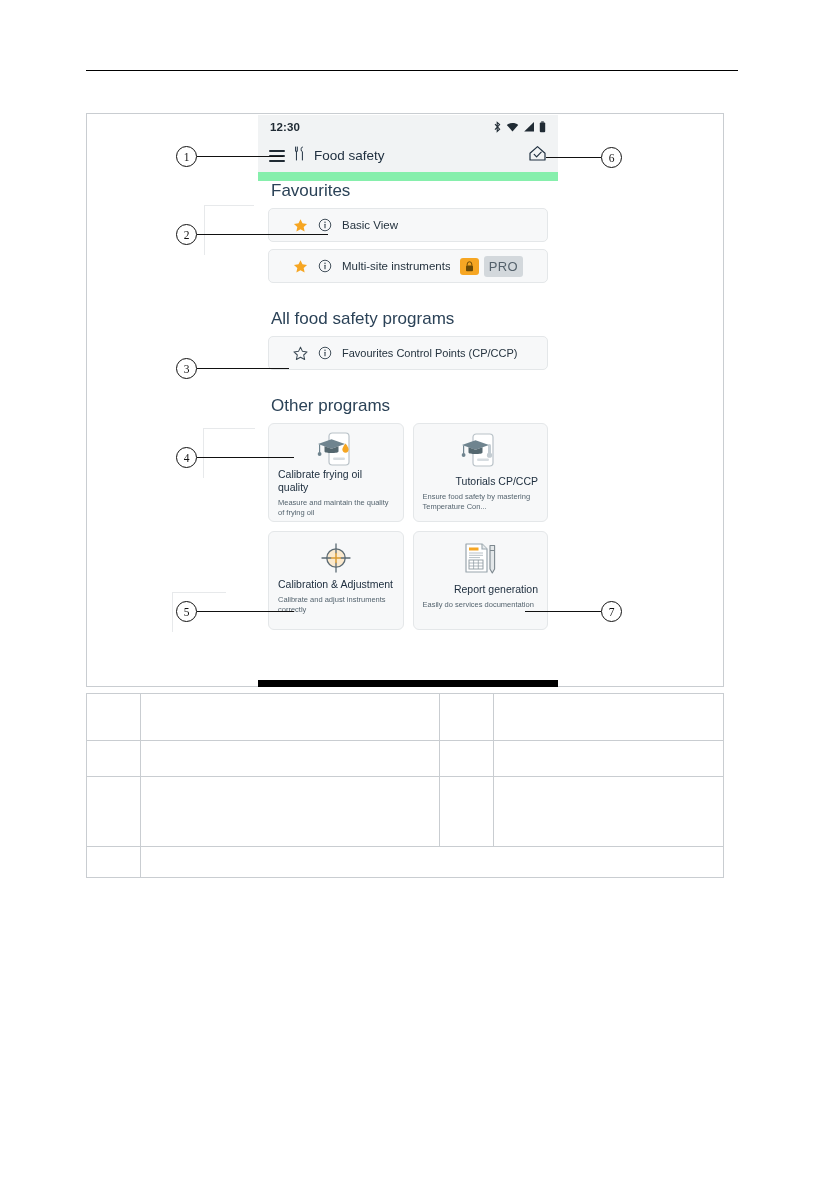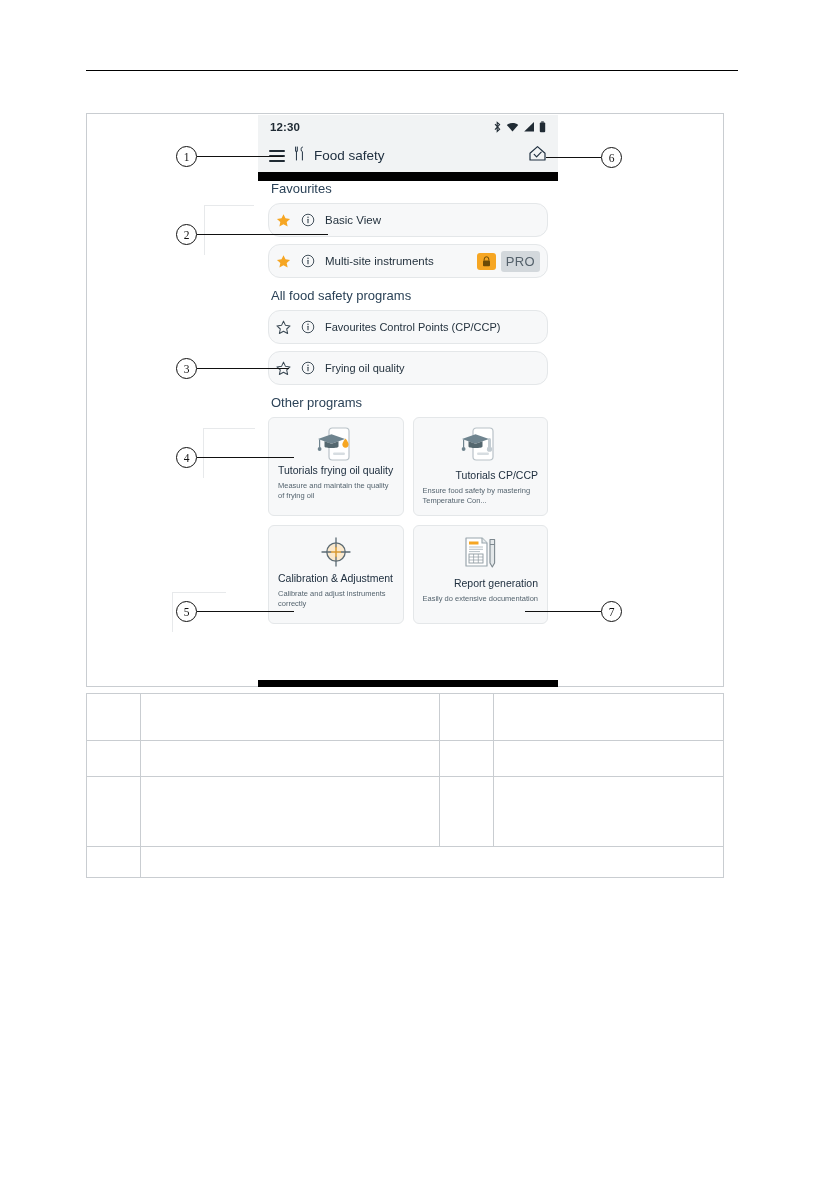--- a/index.html
+++ b/index.html
@@ -38,21 +38,21 @@
     background: #fff;
   }
 
   
   #phone-screen {
     position: absolute;
     left: 258px;
     top: 115px;
     width: 300px;
     height: 572px;
-    background: #000000;
+    background: #86efac;
     overflow: hidden;
   }
 
   .status-bar {
     height: 24px;
     background: #f1f3f4;
     display: flex;
     align-items: center;
     justify-content: space-between;
     padding: 0 12px;
@@ -98,35 +98,35 @@
   .app-bar-spacer { flex: 1; }
 
   .content {
     background: #ffffff;
     padding: 0 10px;
     box-sizing: border-box;
     height: calc(100% - 24px - 33px - 16px);
   }
 
   .section-title {
-    font-size: 13px;
+    font-size: 17px;
     color: #2b4257;
     margin: 9px 0 7px 3px;
     font-weight: normal;
   }
-  .section-title.tight { margin-top: 10px; }
+  .section-title.tight { margin-top: 26px; }
 
   .list-row {
     background: #f7f8f9;
     border: 1px solid #e4e7e9;
-    border-radius: 12px;
+    border-radius: 5px;
     height: 34px;
     display: flex;
     align-items: center;
-    padding: 0 7px;
+    padding: 0 24px;
     box-sizing: border-box;
     margin-bottom: 7px;
     gap: 10px;
   }
   .row-label {
     font-size: 11px;
     color: #25333f;
     flex: 1;
     white-space: nowrap;
     overflow: hidden;
@@ -377,53 +377,38 @@
       <span>
         <svg class="info-ic" viewBox="0 0 16 16">
             <circle cx="8" cy="8" r="6.6" fill="none" stroke="#3c4a55" stroke-width="1.1"></circle>
             <circle cx="8" cy="4.8" r="0.85" fill="#3c4a55"></circle>
             <rect x="7.35" y="6.6" width="1.3" height="5" rx="0.6" fill="#3c4a55"></rect>
           </svg>
       </span>
       <div class="row-label">Favourites Control Points (CP/CCP)</div>
     </div>
 
-    <div class="list-row">
-      <span>
-        <svg class="star" viewBox="0 0 16 16">
-            <path d="M8 1.2 L10.1 5.7 L15 6.3 L11.4 9.6 L12.4 14.4 L8 12 L3.6 14.4 L4.6 9.6 L1 6.3 L5.9 5.7 Z" fill="none" stroke="#3c4a55" stroke-width="1.1" stroke-linejoin="round"></path>
-          </svg>
-      </span>
-      <span>
-        <svg class="info-ic" viewBox="0 0 16 16">
-            <circle cx="8" cy="8" r="6.6" fill="none" stroke="#3c4a55" stroke-width="1.1"></circle>
-            <circle cx="8" cy="4.8" r="0.85" fill="#3c4a55"></circle>
-            <rect x="7.35" y="6.6" width="1.3" height="5" rx="0.6" fill="#3c4a55"></rect>
-          </svg>
-      </span>
-      <div class="row-label">Frying oil quality</div>
-    </div>
 
     <div class="section-title tight">Other programs</div>
 
     <div class="tile-grid">
 
       <div class="tile">
         <div class="tile-icon">
           <svg width="42" height="36" viewBox="0 0 42 36">
             <rect x="14" y="2" width="20" height="32" rx="3.2" fill="#fff" stroke="#b9c2c8" stroke-width="1.2"></rect>
             <rect x="18" y="26.5" width="12" height="2.4" rx="1.2" fill="#d7dde1"></rect>
             <path d="M30.5 12.5 C32.6 15.2 33.6 17 33.6 18.6 A3.1 3.1 0 0 1 27.4 18.6 C27.4 17 28.4 15.2 30.5 12.5 Z" fill="#f6a623"></path>
             <path d="M3 13 L16.5 8.2 L30 13 L16.5 17.8 Z" fill="#6f848f"></path>
             <path d="M9.5 15.3 V20.5 C9.5 22.6 23.5 22.6 23.5 20.5 V15.3 L16.5 17.8 Z" fill="#54676f"></path>
             <path d="M4.6 13.6 V21.8" stroke="#6f848f" stroke-width="1.2" fill="none"></path>
             <circle cx="4.6" cy="23" r="1.9" fill="#6f848f"></circle>
           </svg>
         </div>
-        <div class="tile-title">Tutorials frying oil quality</div>
+        <div class="tile-title">Calibrate frying oil quality</div>
         <div class="tile-desc">Measure and maintain the quality of frying oil</div>
       </div>
 
       <div class="tile centered-title">
         <div class="tile-icon">
           <svg width="42" height="36" viewBox="0 0 42 36">
             <rect x="14" y="2" width="20" height="32" rx="3.2" fill="#fff" stroke="#b9c2c8" stroke-width="1.2"></rect>
             <rect x="18" y="26.5" width="12" height="2.4" rx="1.2" fill="#d7dde1"></rect>
             <rect x="29" y="12" width="3" height="10" rx="1.5" fill="#c3ccd2"></rect>
             <circle cx="30.5" cy="23.2" r="2.6" fill="#c3ccd2"></circle>
@@ -456,21 +441,21 @@
             <path d="M22 5 V10 H27" fill="#e8ecee" stroke="#9aa6ad" stroke-width="1.1"></path>
             <rect x="9" y="8.5" width="9.5" height="3" fill="#f6a623"></rect>
             <path d="M9 14 H23 M9 16.3 H23 M9 18.6 H20" stroke="#b7c0c6" stroke-width="1"></path>
             <rect x="9" y="21" width="14" height="9" fill="#fff" stroke="#8e9aa1" stroke-width="0.9"></rect>
             <path d="M9 24 H23 M9 27 H23 M13.6 21 V30 M18.3 21 V30" stroke="#8e9aa1" stroke-width="0.7"></path>
             <path d="M30 6.5 H34.6 V30 L32.3 34 L30 30 Z" fill="#e4e8ea" stroke="#7d888f" stroke-width="1.1" stroke-linejoin="round"></path>
             <path d="M30 11.5 H34.6" stroke="#7d888f" stroke-width="1"></path>
           </svg>
         </div>
         <div class="tile-title">Report generation</div>
-        <div class="tile-desc">Easily do extensive documentation</div>
+        <div class="tile-desc">Easily do services documentation</div>
       </div>
 
     </div>
   </div>
 
   <div class="nav-bar">
     <div class="nav-pill"></div>
   </div>
 </div>
 

